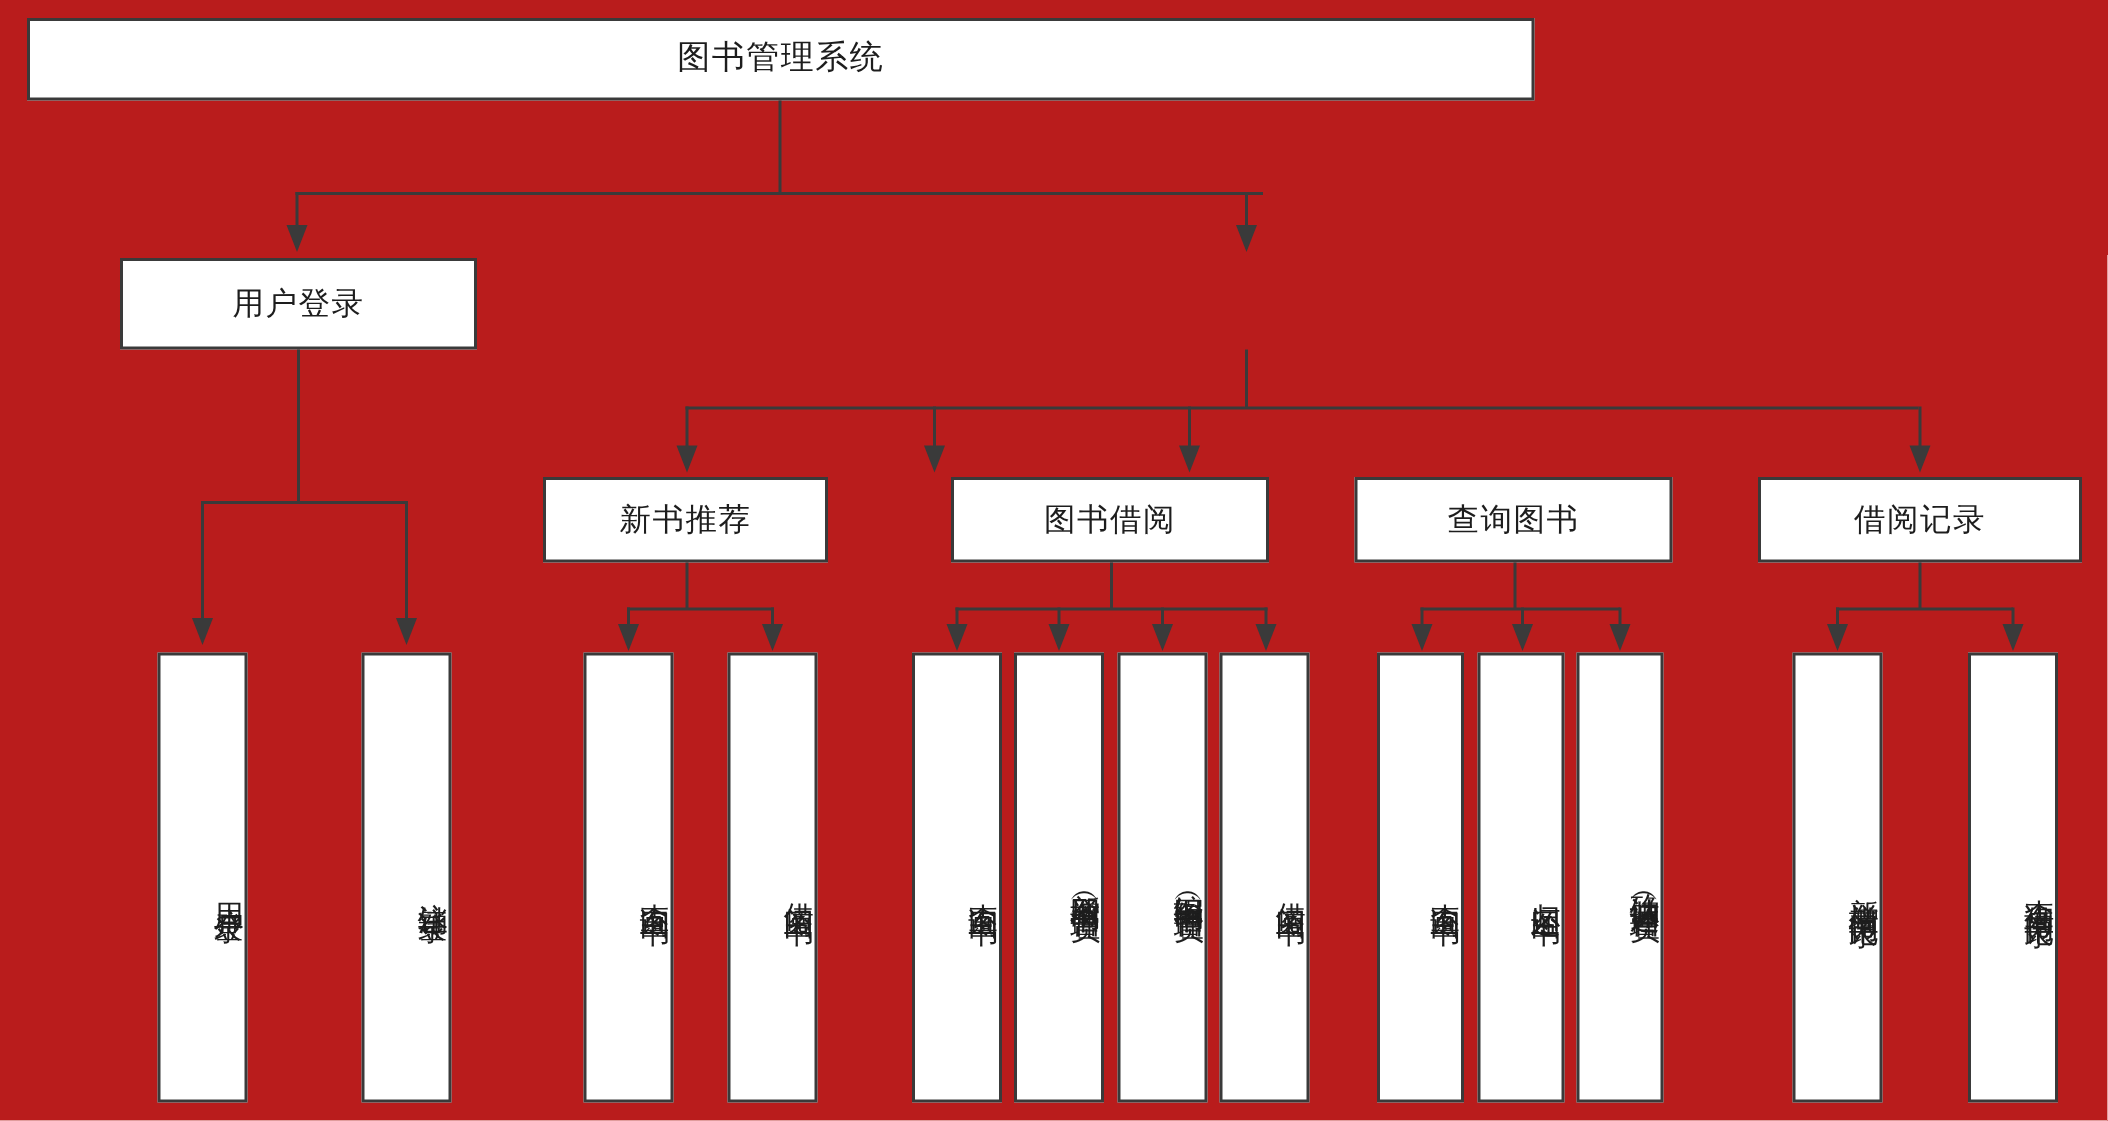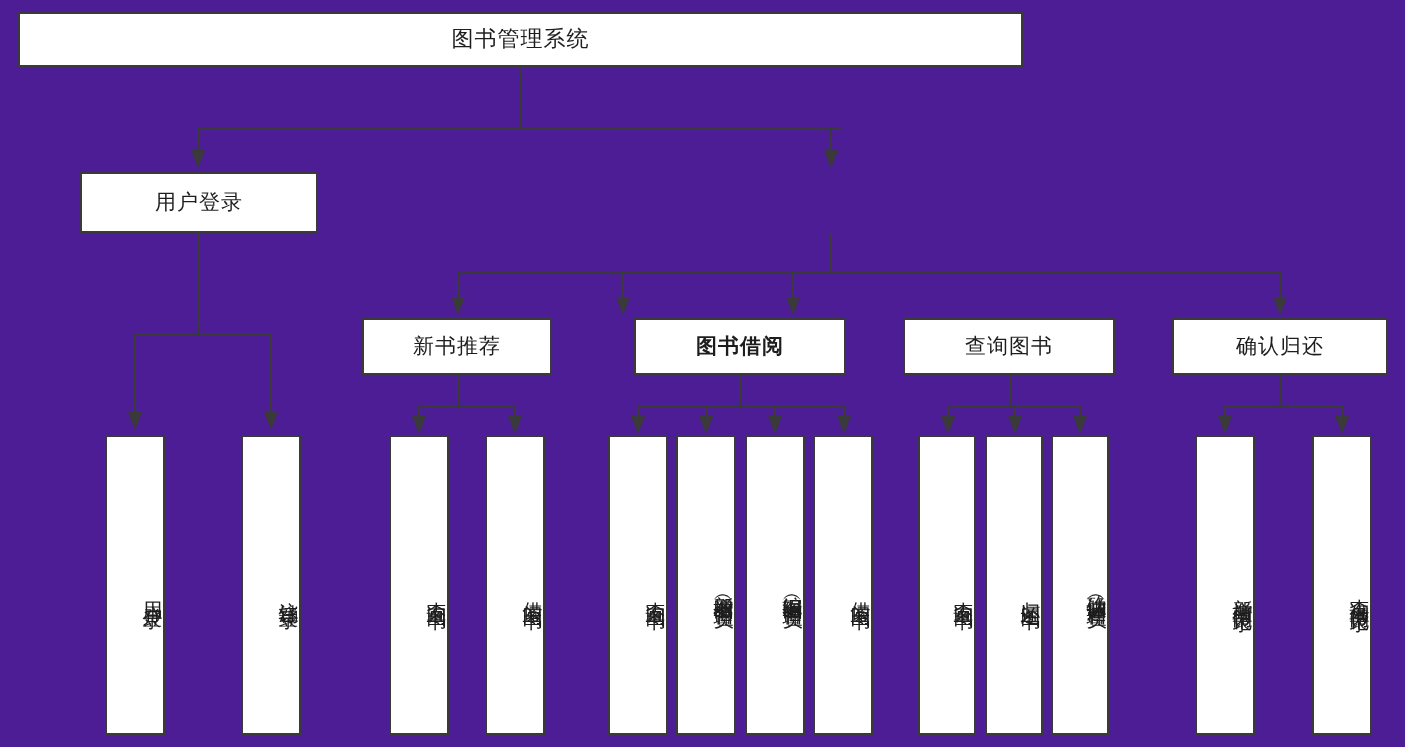--- a/index.html
+++ b/index.html
@@ -8,21 +8,21 @@
     padding: 0;
     background: #ffffff;
   }
   body {
     font-family: "DejaVu Sans", "Liberation Sans", sans-serif;
   }
   #diagram-root {
     position: relative;
     width: 1405px;
     height: 747px;
-    background: #4c1d95;
+    background: #b91c1c;
     overflow: hidden;
   }
   .node {
     position: absolute;
     box-sizing: border-box;
     border: 2px solid #3a3a3a;
     background: #ffffff;
     display: flex;
     align-items: center;
     justify-content: center;
@@ -118,28 +118,28 @@
   <div class="edge v" style="left:622px; top:271px; height:30px;"></div>
   <div class="arrow" style="left:616px; top:297px;"></div>
   <div class="edge v" style="left:792px; top:271px; height:30px;"></div>
   <div class="arrow" style="left:786px; top:297px;"></div>
   <div class="edge v" style="left:1279px; top:271px; height:30px;"></div>
   <div class="arrow" style="left:1273px; top:297px;"></div>
 
   <div class="node horiz" style="left:362px; top:318px; width:190px; height:57px;">
     <span>新书推荐</span>
   </div>
-  <div class="node horiz" style="left:634px; top:318px; width:212px; height:57px;font-weight:bold;">
+  <div class="node horiz" style="left:634px; top:318px; width:212px; height:57px;">
     <span>图书借阅</span>
   </div>
   <div class="node horiz" style="left:903px; top:318px; width:212px; height:57px;">
     <span>查询图书</span>
   </div>
   <div class="node horiz" style="left:1172px; top:318px; width:216px; height:57px;">
-    <span>确认归还</span>
+    <span>借阅记录</span>
   </div>
 
   <div class="edge v" style="left:457px; top:375px; height:31px;"></div>
   <div class="edge h" style="left:418px; top:405px; width:98px;"></div>
   <div class="edge v" style="left:418px; top:405px; height:16px;"></div>
   <div class="arrow" style="left:412px; top:416px;"></div>
   <div class="edge v" style="left:514px; top:405px; height:16px;"></div>
   <div class="arrow" style="left:508px; top:416px;"></div>
 
   <div class="node vert" style="left:389px; top:435px; width:60px; height:300px;">

